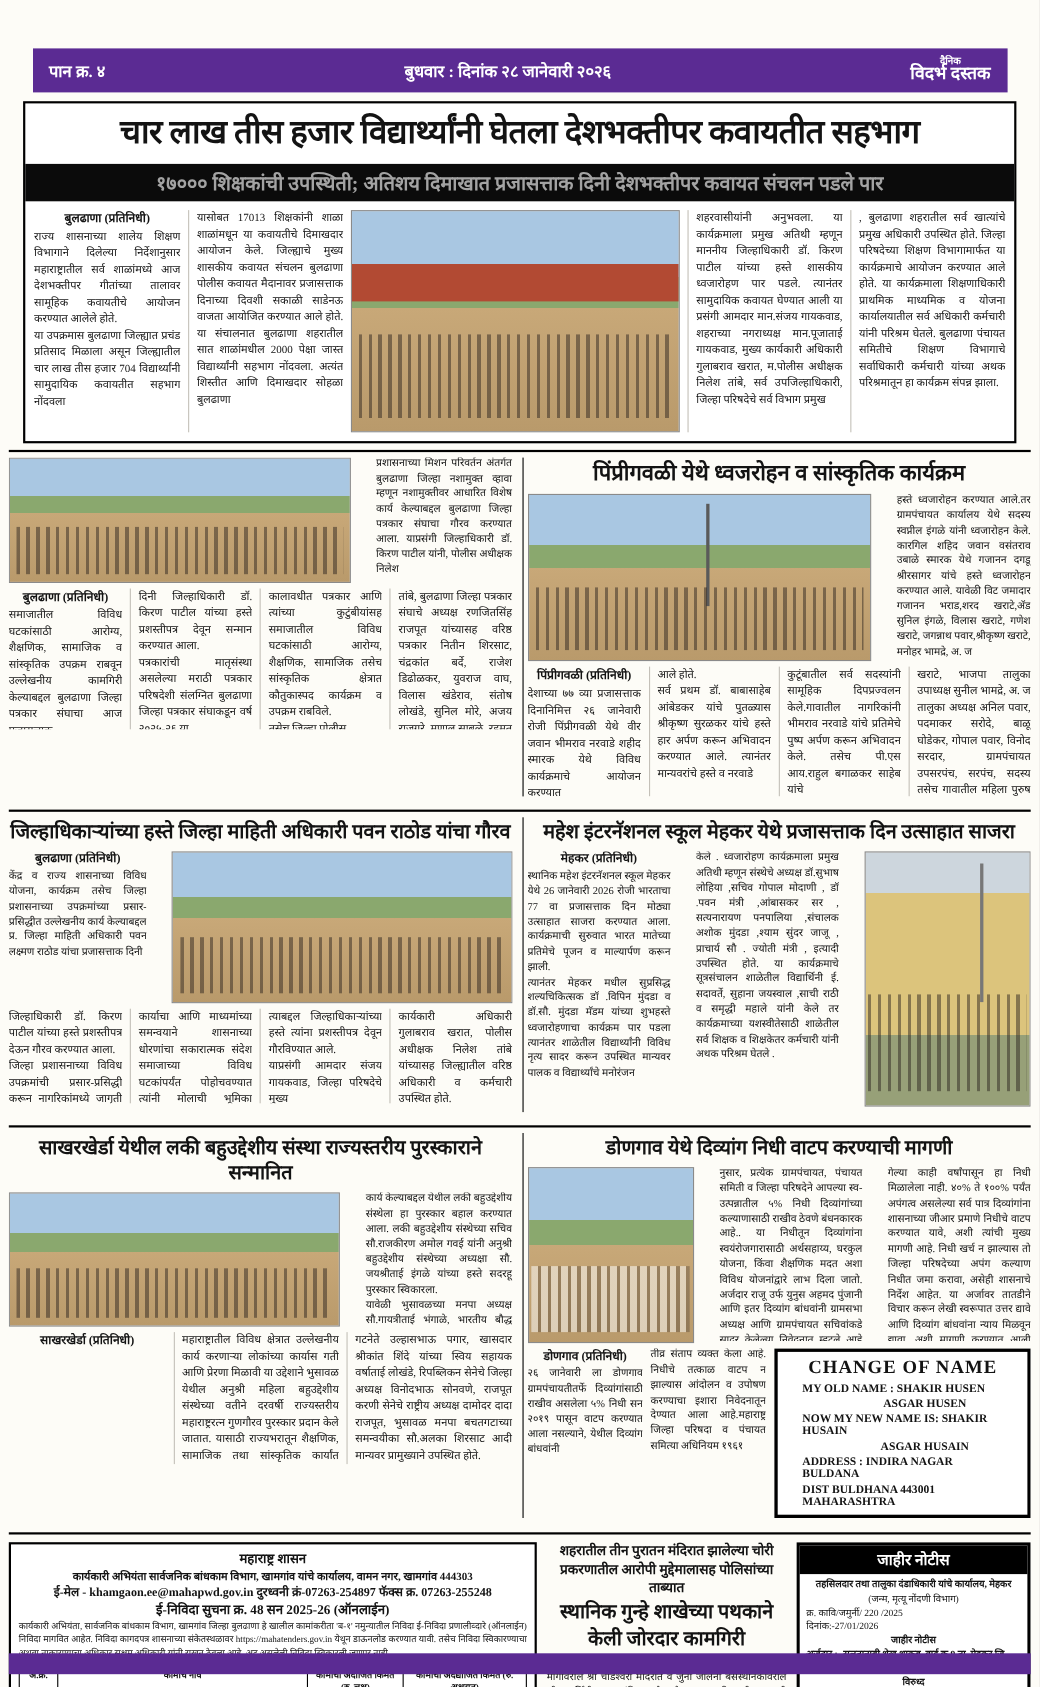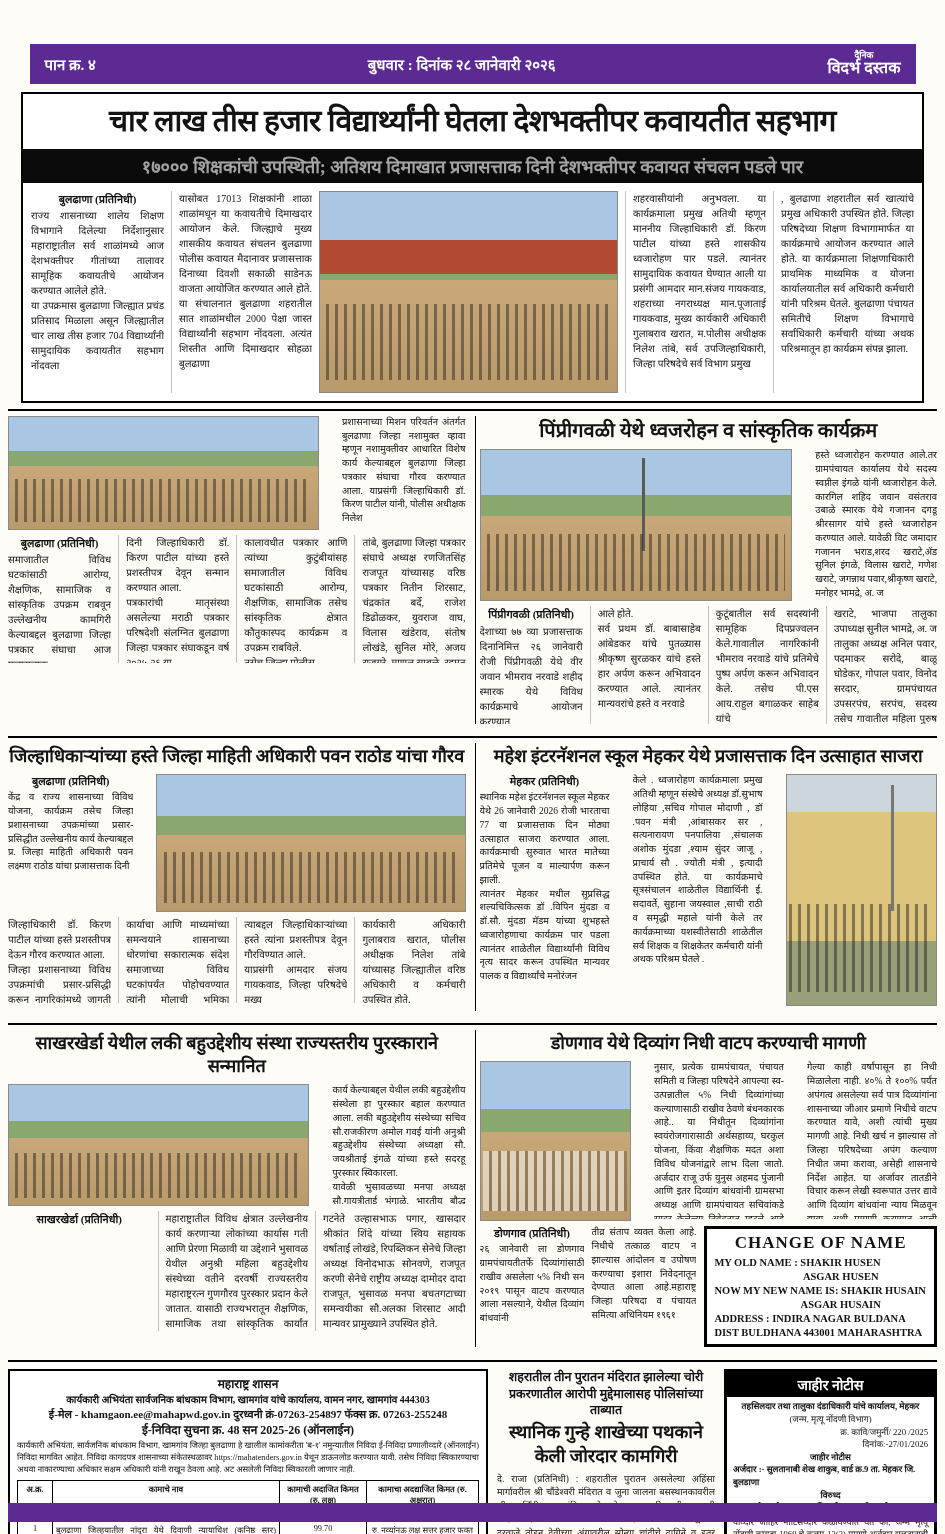--- a/index.html
+++ b/index.html
@@ -40,21 +40,21 @@
   .ph-parade::before{content:"";position:absolute;left:0;right:0;top:24%;height:17%;background:#b24a33}
   .ph-flag::before{content:"";position:absolute;left:52%;top:5%;width:3px;height:62%;background:#5a5a5a}
   .ph-school{background:linear-gradient(180deg,#cdd6dd 0 16%,#dcc47c 16% 72%,#97a078 72% 100%)}
   .ph-school::before{content:"";position:absolute;left:70%;top:4%;width:3px;height:55%;background:#777}
   .ph-white::after{background:repeating-linear-gradient(90deg,rgba(250,250,248,.9) 0 6px,rgba(60,50,45,.55) 6px 9px)}
   
   .bottom-row{display:flex;gap:8px;margin-top:5px}
   .mini-cols{flex:1.02;display:flex;gap:7px}
   .change-box{flex:1;border:3px solid #000;padding:3px 7px;background:#fff;align-self:flex-start}
   .change-title{font-size:17px;font-weight:bold;text-align:center;letter-spacing:1px;margin:1px 0 4px}
-  .change-line{font-size:10.5px;font-weight:bold;margin:3px 0;font-family:"Liberation Serif",serif}
+  .change-line{font-size:10.5px;font-weight:bold;margin:3px 15px;font-family:"Liberation Serif",serif}
   .change-line.ind{text-align:center;padding-left:40px}
   
   .bottom{display:flex;gap:9px;margin:7px 8px 0;border-top:2px solid #000;padding-top:7px}
   .tender-box{width:462px;flex:none;border:2px solid #000;padding:4px 7px;background:#fff}
   .t-center{text-align:center;font-weight:bold}
   .t-org{font-size:12px}
   .t-office{font-size:10px}
   .t-email{font-size:11px}
   .t-no{font-size:12px;margin-bottom:2px}
   .t-intro{font-size:8.3px;text-align:justify;line-height:1.45;margin:2px 0 4px}
@@ -64,21 +64,21 @@
   .crime-col{width:218px;flex:none;overflow:hidden}
   .kicker{font-size:12.5px;font-weight:bold;text-align:center;line-height:1.3;margin-bottom:3px}
   .crime-hl{font-size:18px;font-weight:bold;text-align:center;line-height:1.3;margin:2px 0 5px}
   .crime-body{font-size:9.3px;line-height:1.45;text-align:justify}
   .notice-col{flex:1;overflow:hidden}
   .notice-box{border:3px solid #000;background:#fff}
   .notice-title{background:#000;color:#fff;text-align:center;font-size:14px;font-weight:bold;padding:3px 0}
   .notice-in{padding:3px 6px;font-size:8.7px;line-height:1.45}
   .n-c{text-align:center}
   .n-b{font-weight:bold}
-  .n-r{text-align:right}
+  .n-r{text-align:left}
   .n-j{text-align:justify;margin:2px 0}
   .footer-bar{position:absolute;left:8px;right:8px;bottom:12px;height:19px;background:#5b2b93}
 </style>
 </head>
 <body>
 
 <div class="page">
 
   <div class="topbar">
     <span>पान क्र. ४</span>

